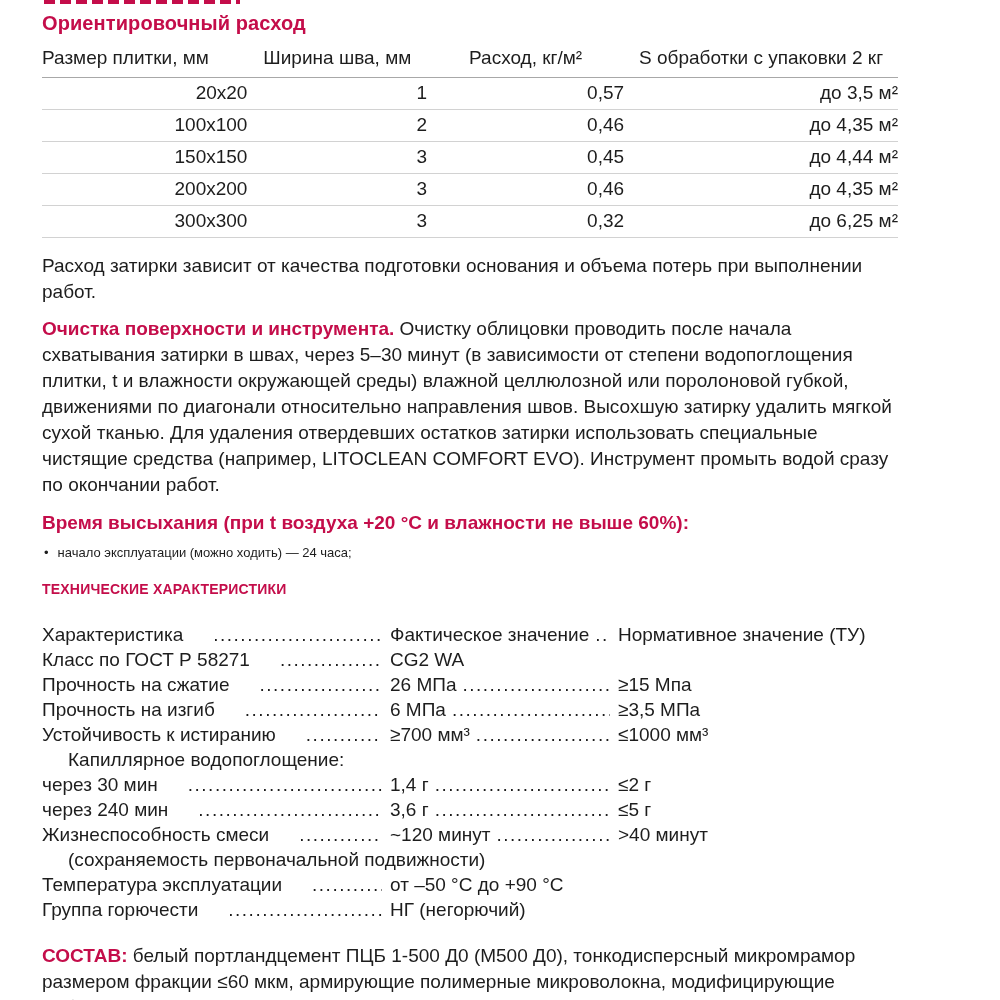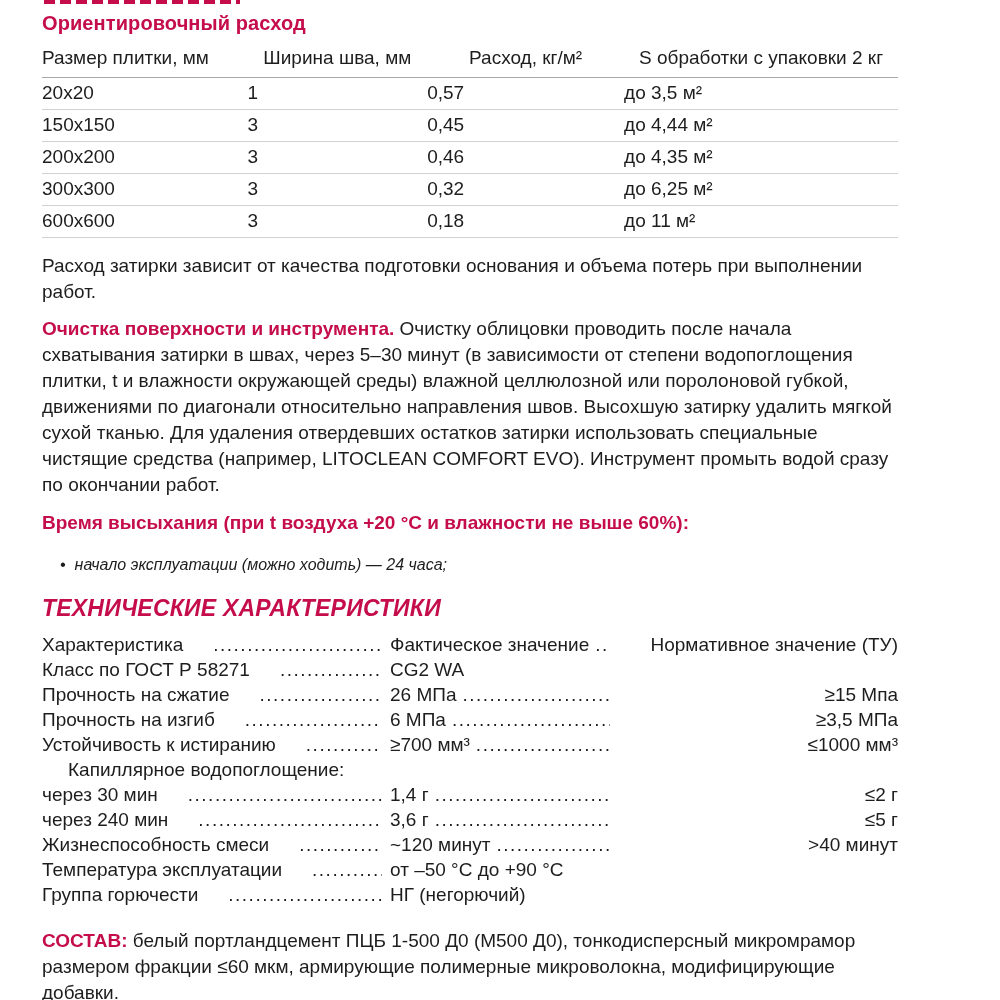--- a/index.html
+++ b/index.html
@@ -17,40 +17,40 @@
   .bold { font-weight:bold; }
 
   h2.title { font-size:20px; font-weight:bold; color:var(--accent);
              margin:6px 0 9px 0; letter-spacing:.1px; }
 
   
   table.cons { width:100%; border-collapse:collapse; font-size:19px; }
   table.cons th { font-weight:normal; padding:3px 0 8px 0; text-align:center; }
   table.cons th.left { text-align:left; }
   table.cons thead tr { border-bottom:1px solid var(--line-dark); }
-  table.cons td { text-align:left; padding:4px 0 5px 0; }
+  table.cons td { text-align:right; padding:4px 0 5px 0; }
   table.cons tbody tr { border-bottom:1px solid var(--line); }
 
   p.para { font-size:19px; line-height:26px; margin:15px 0 0 0; }
   p.para.tight { margin-top:11px; }
 
   .drying-title { font-size:19px; line-height:24px; font-weight:bold;
                   color:var(--accent); margin:13px 0 4px 0; }
-  ul.bullets { list-style:none; margin:16px; padding:0; font-size:16px;font-style:italic; }
+  ul.bullets { list-style:none; margin:0; padding:0; font-size:13px; }
   ul.bullets li { line-height:28px; padding-left:2px; }
   ul.bullets li::before { content:"\2022"; margin-right:9px; }
 
-  h2.tech-title { font-size:23px; font-weight:bold; color:var(--accent);
-                  margin:14px 0 10px 0; letter-spacing:.2px;font-style:italic; }
+  h2.tech-title { font-size:14px; font-weight:bold; color:var(--accent);
+                  margin:14px 0 25px 0; letter-spacing:.2px; }
 
   .tech { font-size:19px; }
   .tc-row { display:flex; align-items:baseline; line-height:25px; }
   .tc-label { flex:0 0 348px; display:flex; align-items:baseline; min-width:0;gap:24px; }
   .tc-value { flex:0 0 228px; display:flex; align-items:baseline; min-width:0; }
-  .tc-norm  { flex:1 1 auto; white-space:nowrap;text-align:right; }
+  .tc-norm  { flex:1 1 auto; white-space:nowrap; }
   .tc-rest  { flex:1 1 auto; white-space:nowrap; }
   .tc-full  { flex:1 1 auto;margin-left:26px; }
   .t { white-space:nowrap; }
   .dots { flex:1 1 auto; min-width:0; overflow:hidden; white-space:nowrap;
           letter-spacing:1.5px; margin:0 8px 0 6px; }
 
   p.comp { margin-top:21px; }
 </style>
 </head>
 <body>
@@ -77,43 +77,43 @@
       </tr>
     </thead>
     <tbody>
       <tr>
         <td>20х20</td>
         <td>1</td>
         <td>0,57</td>
         <td>до 3,5 м²</td>
       </tr>
       <tr>
+        <td>100х100</td>
+        <td>2</td>
+        <td>0,46</td>
+        <td>до 4,35 м²</td>
+      </tr>
+      <tr>
         <td>150х150</td>
         <td>3</td>
         <td>0,45</td>
         <td>до 4,44 м²</td>
       </tr>
       <tr>
         <td>200х200</td>
         <td>3</td>
         <td>0,46</td>
         <td>до 4,35 м²</td>
       </tr>
       <tr>
         <td>300х300</td>
         <td>3</td>
         <td>0,32</td>
         <td>до 6,25 м²</td>
       </tr>
-      <tr>
-        <td>600х600</td>
-        <td>3</td>
-        <td>0,18</td>
-        <td>до 11 м²</td>
-      </tr>
     </tbody>
   </table>
 
   <p class="para">Расход затирки зависит от качества подготовки основания и объема потерь при выполнении работ.</p>
 
   <p class="para tight"><span class="accent bold">Очистка поверхности и инструмента.</span><span> Очистку облицовки проводить после начала схватывания затирки в швах, через 5–30 минут (в зависимости от степени водопоглощения плитки, t и влажности окружающей среды) влажной целлюлозной или поролоновой губкой, движениями по диагонали относительно направления швов. Высохшую затирку удалить мягкой сухой тканью. Для удаления отвердевших остатков затирки использовать специальные чистящие средства (например, LITOCLEAN COMFORT EVO). Инструмент промыть водой сразу по окончании работ.</span></p>
 
   <p class="drying-title">Время высыхания (при t воздуха +20 °С и влажности не выше 60%):</p>
   <ul class="bullets">
     <li>начало эксплуатации (можно ходить) — 24 часа;</li>
@@ -212,20 +212,23 @@
           <span class="t">Жизнеспособность смеси</span>
           <span class="dots">....................................................................................................................</span>
         </span>
       <span class="tc-value">
           <span class="t">~120 минут</span>
           <span class="dots">....................................................................................................................</span>
         </span>
       <span class="tc-norm">&gt;40 минут</span>
     </div>
 
+    <div class="tc-row">
+      <span class="tc-full">(сохраняемость первоначальной подвижности)</span>
+    </div>
 
     <div class="tc-row">
       <span class="tc-label">
           <span class="t">Температура эксплуатации</span>
           <span class="dots">....................................................................................................................</span>
         </span>
       <span class="tc-rest">от –50 °С до +90 °С</span>
     </div>
 
     <div class="tc-row">

